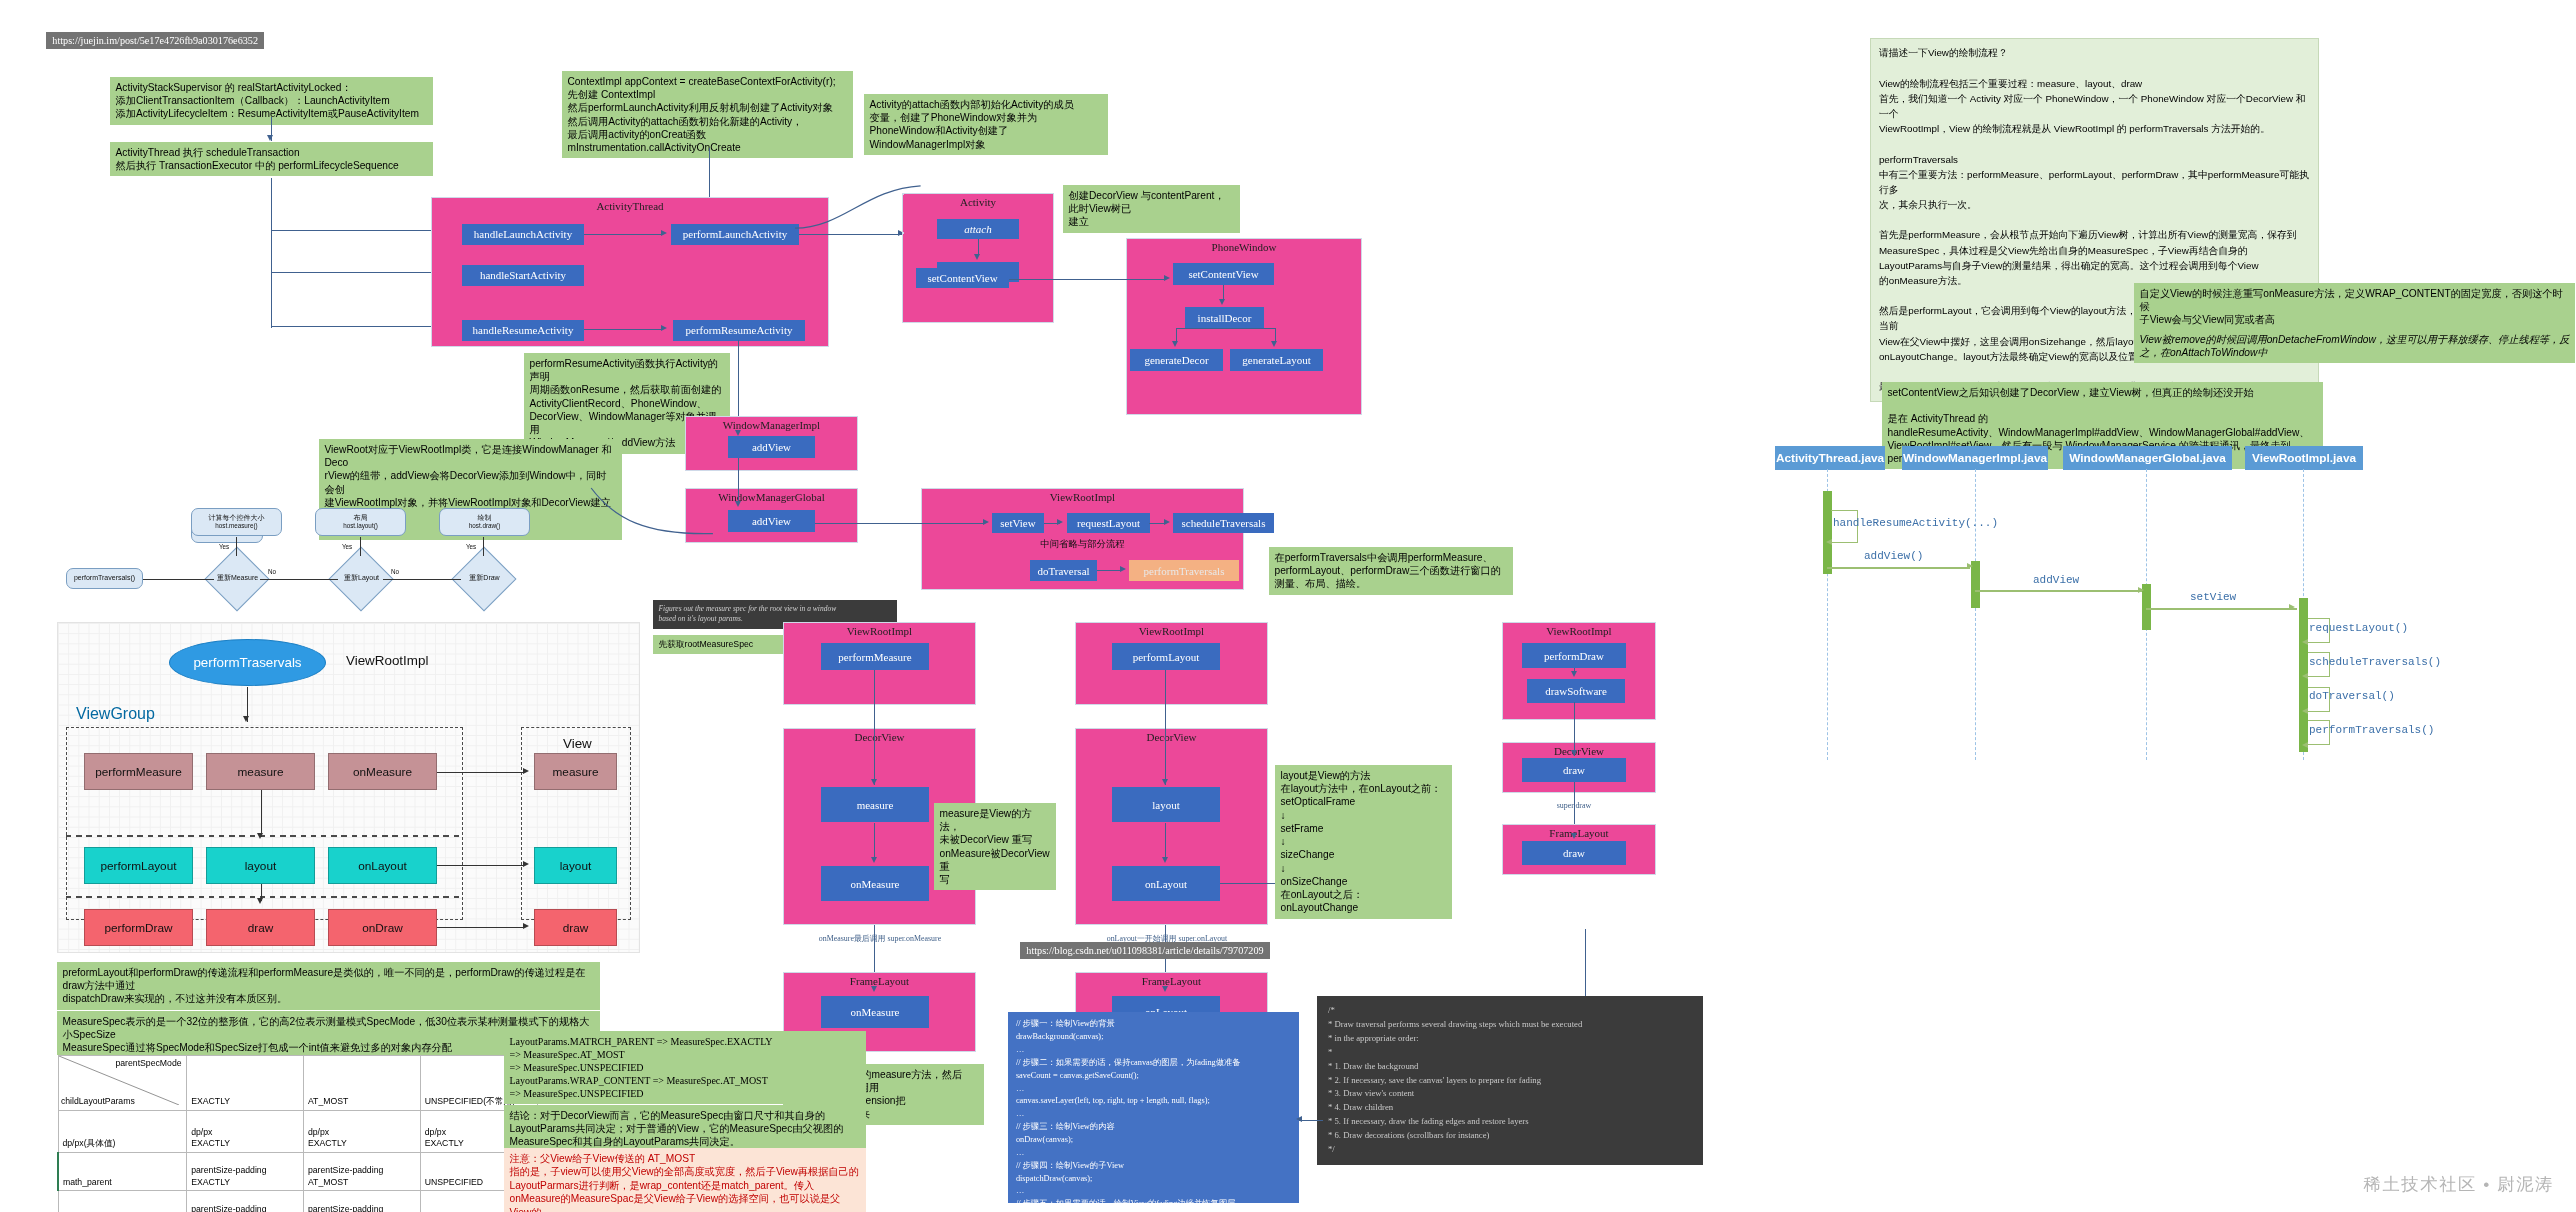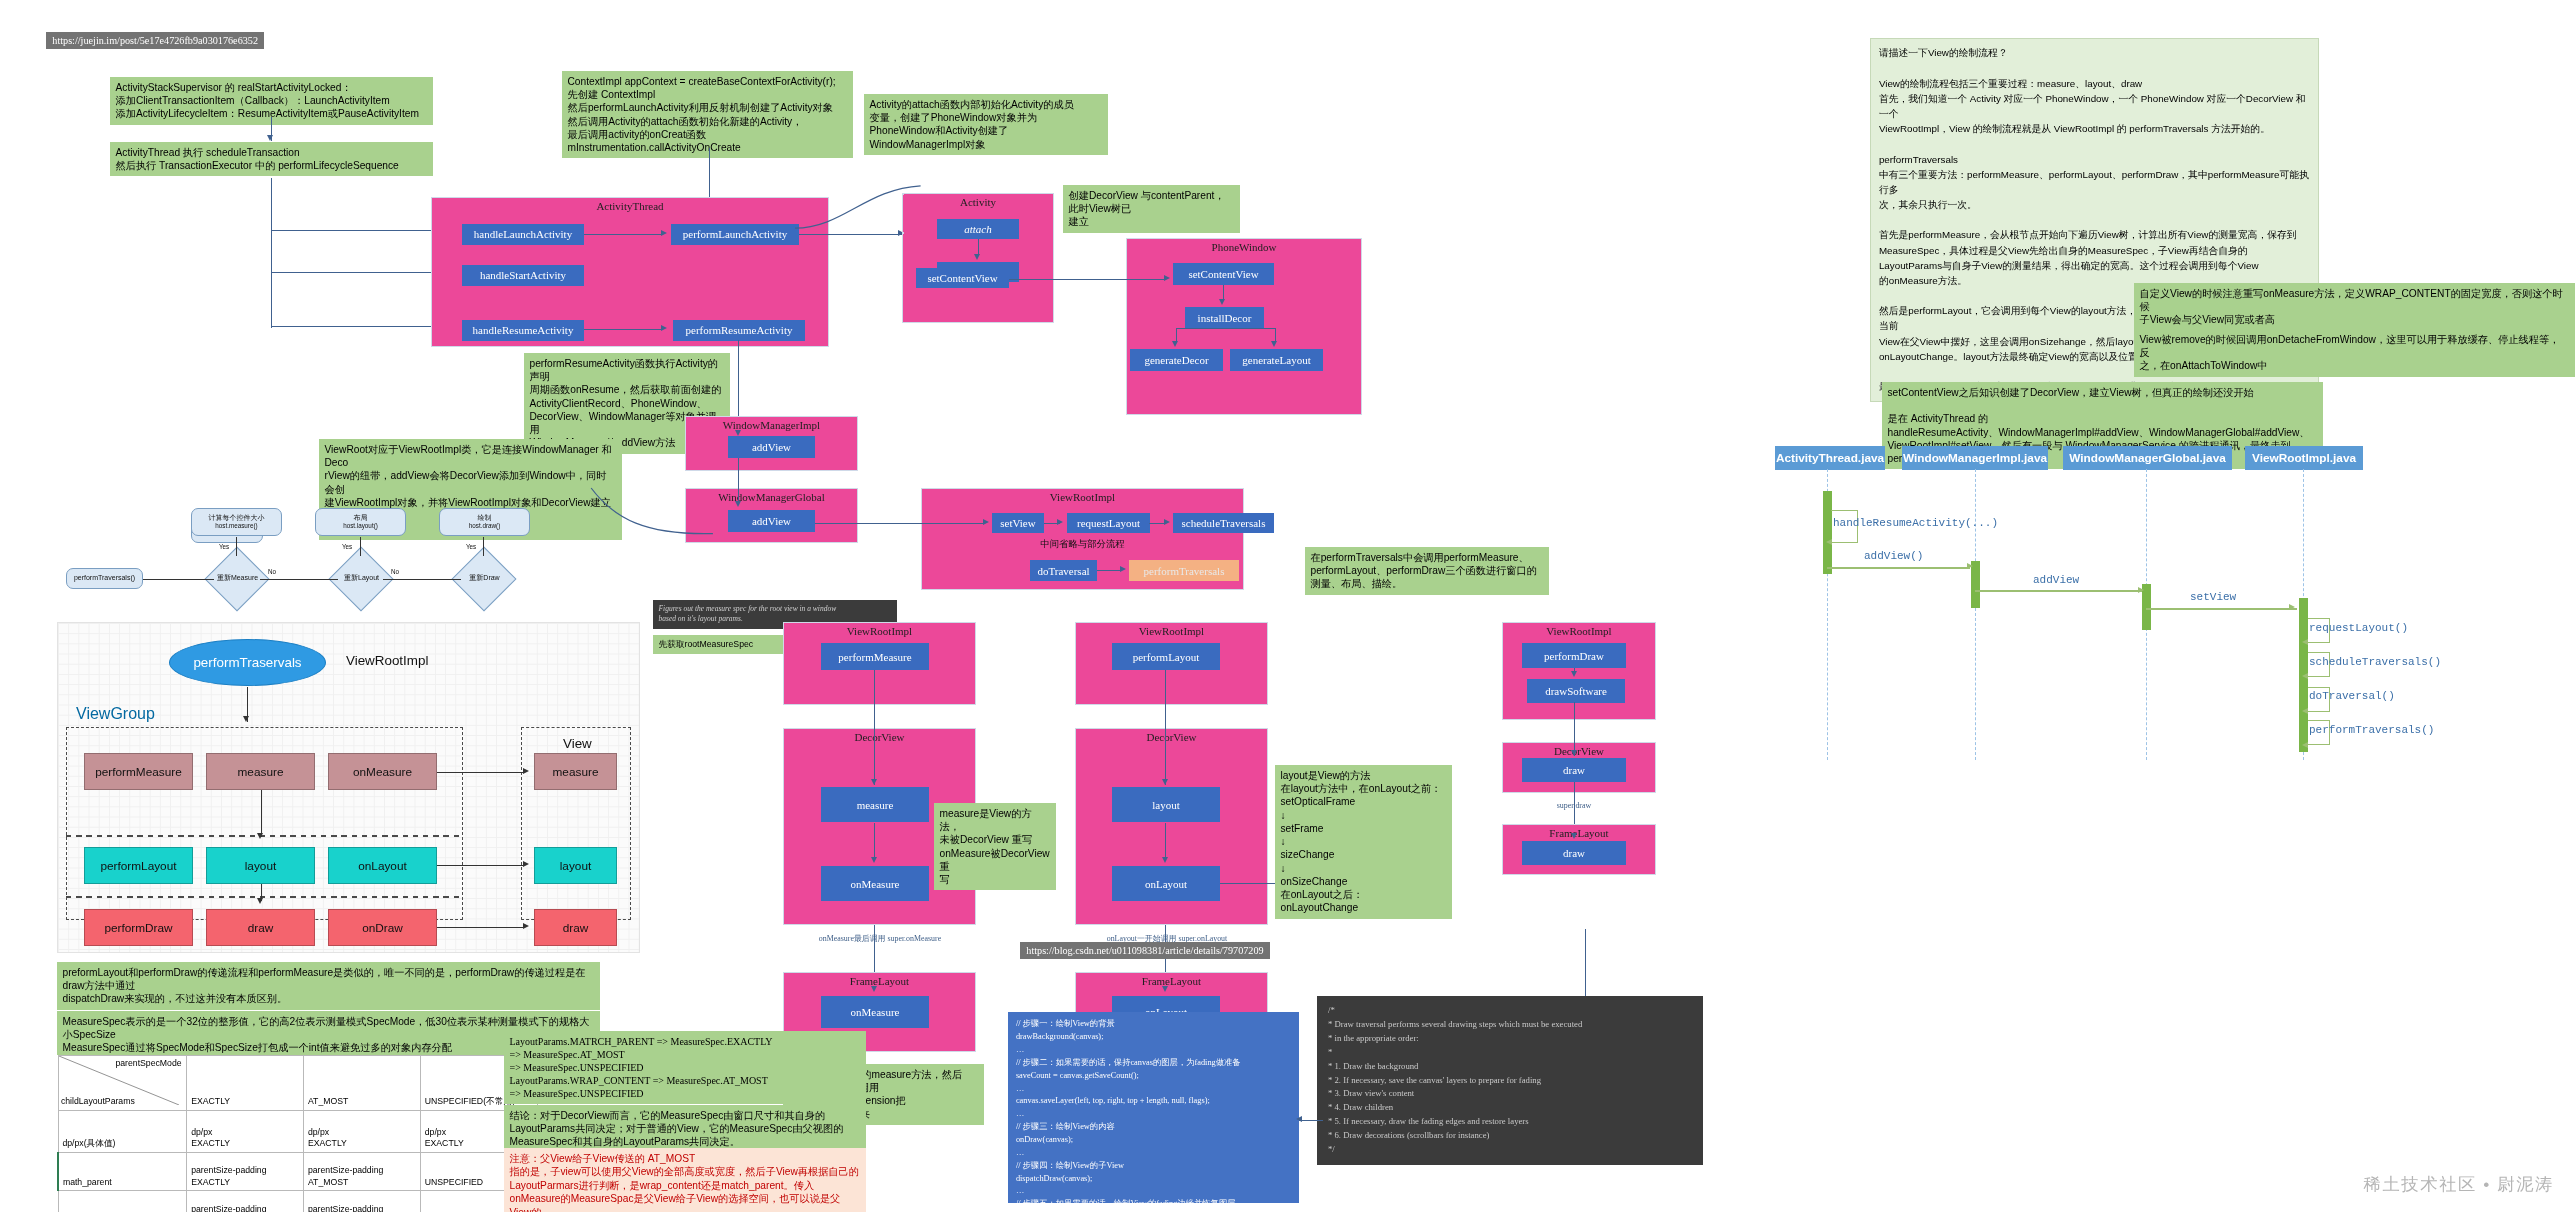--- a/index.html
+++ b/index.html
@@ -328,21 +328,21 @@
 
 <div class="abs ln ln-h" style="left:815px;top:523px;width:169px;"></div>
 <div class="abs arrow-r" style="left:983px;top:519px;"></div>
 <div class="abs ln ln-h" style="left:1044px;top:523px;width:15.7px;"></div>
 <div class="abs arrow-r" style="left:1057px;top:519px;"></div>
 <div class="abs ln ln-h" style="left:1149px;top:523px;width:15.7px;"></div>
 <div class="abs arrow-r" style="left:1164px;top:519px;"></div>
 <div class="abs ln ln-h" style="left:1097px;top:570px;width:23.6px;"></div>
 <div class="abs arrow-r" style="left:1120px;top:566px;"></div>
 
-<div class="abs green-note" style="left:1269px;top:547px;width:244px;margin-left:36px;">在performTraversals中会调用performMeasure、
+<div class="abs green-note" style="left:1269px;top:547px;width:244px;">在performTraversals中会调用performMeasure、
 performLayout、performDraw三个函数进行窗口的
 测量、布局、描绘。</div>
 
 <div class="abs code-dark-sm" style="left:653px;top:600px;width:244px;">Figures out the measure spec for the root view in a window
 based on it's layout params.</div>
 <div class="abs green-note" style="left:653px;top:635px;width:154px;font-size:8.7px;">先获取rootMeasureSpec</div>
 
 <div class="abs panel" style="left:783px;top:622px;width:193px;height:83px;">
   <div class="panel-title">ViewRootImpl</div>
 </div>
@@ -637,21 +637,21 @@
 的onMeasure方法。
 
 然后是performLayout，它会调用到每个View的layout方法，这其中会调用到setFrame，这个方法将当前
 View在父View中摆好，这里会调用onSizehange，然后layout方法中会掉用到onLayout与
 onLayoutChange。layout方法最终确定View的宽高以及位置，onLayout负责把子View摆好。
 
 最后是performDraw，它负责View的内容绘制，分为5步：背景、内容、子View、fading、装饰</div>
 
 <div class="abs green-note" style="left:2134px;top:283px;width:441px;">自定义View的时候注意重写onMeasure方法，定义WRAP_CONTENT的固定宽度，否则这个时候
 子View会与父View同宽或者高</div>
-<div class="abs green-note" style="left:2134px;top:329px;width:441px;">View被remove的时候回调用onDetacheFromWindow，这里可以用于释放缓存、停止线程等，反
+<div class="abs green-note" style="left:2134px;top:329px;width:441px;font-style:italic;">View被remove的时候回调用onDetacheFromWindow，这里可以用于释放缓存、停止线程等，反
 之，在onAttachToWindow中</div>
 
 <div class="abs green-note" style="left:1882px;top:382px;width:441px;">setContentView之后知识创建了DecorView，建立View树，但真正的绘制还没开始
 
 是在 ActivityThread 的
 handleResumeActivity、WindowManagerImpl#addView、WindowManagerGlobal#addView、
 ViewRootImpl#setView，然后有一段与 WindowManagerService 的跨进程通讯，最终走到
 performTraversals</div>
 
 <div class="abs seq-head" style="left:1775px;top:446px;width:110px;height:23.6px;">ActivityThread.java</div>

